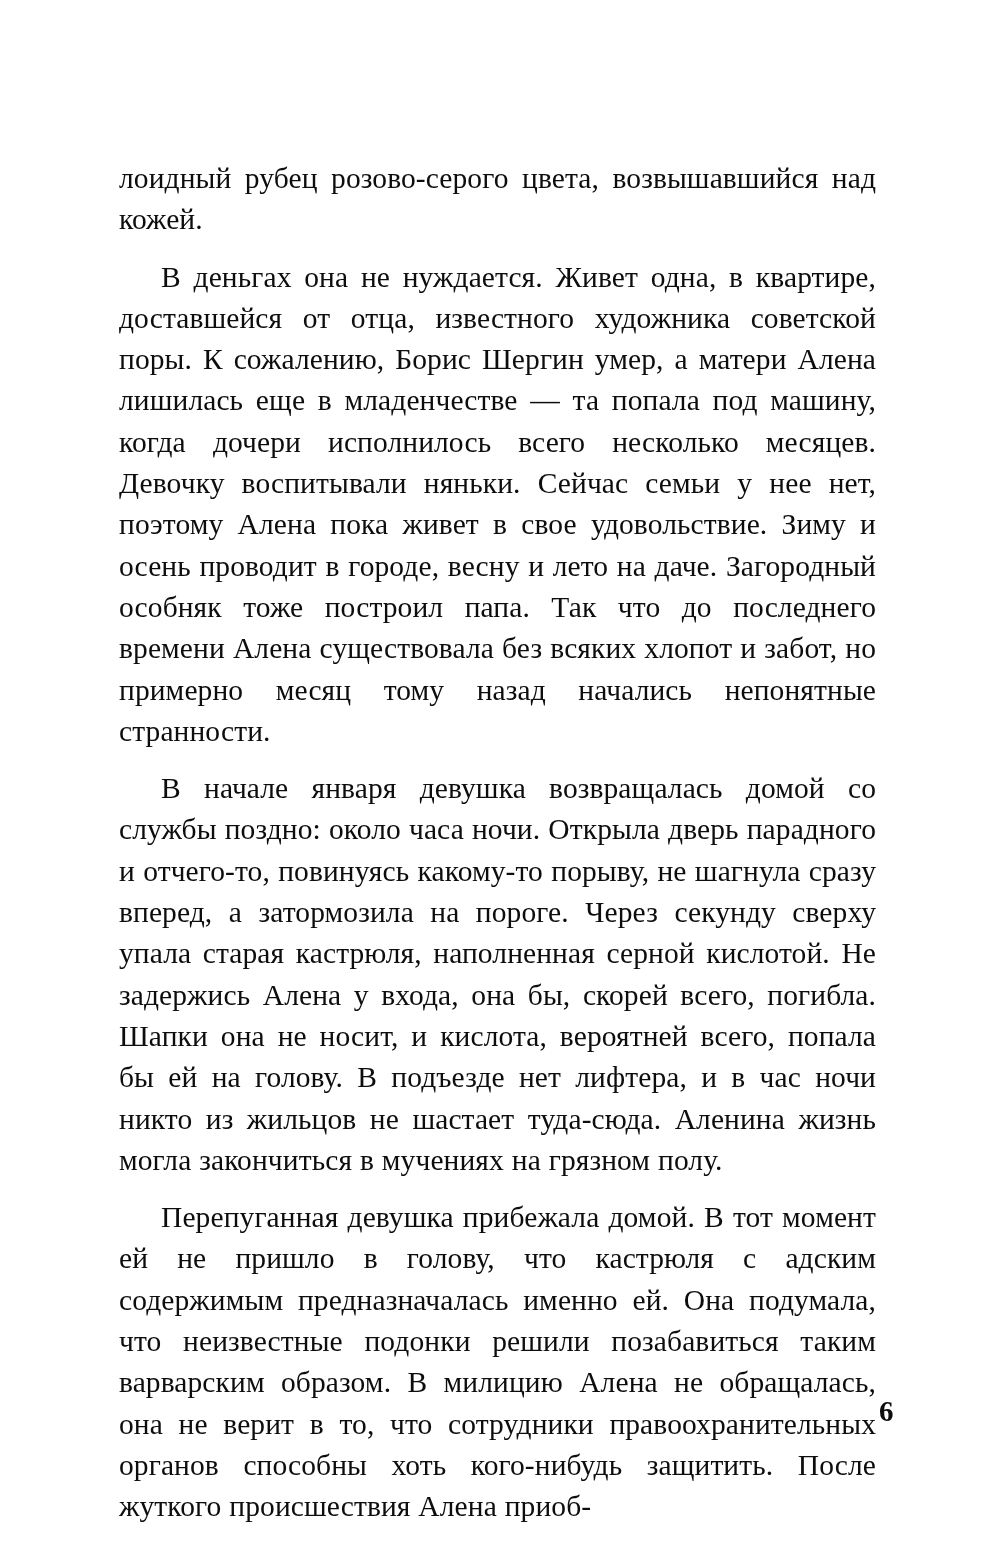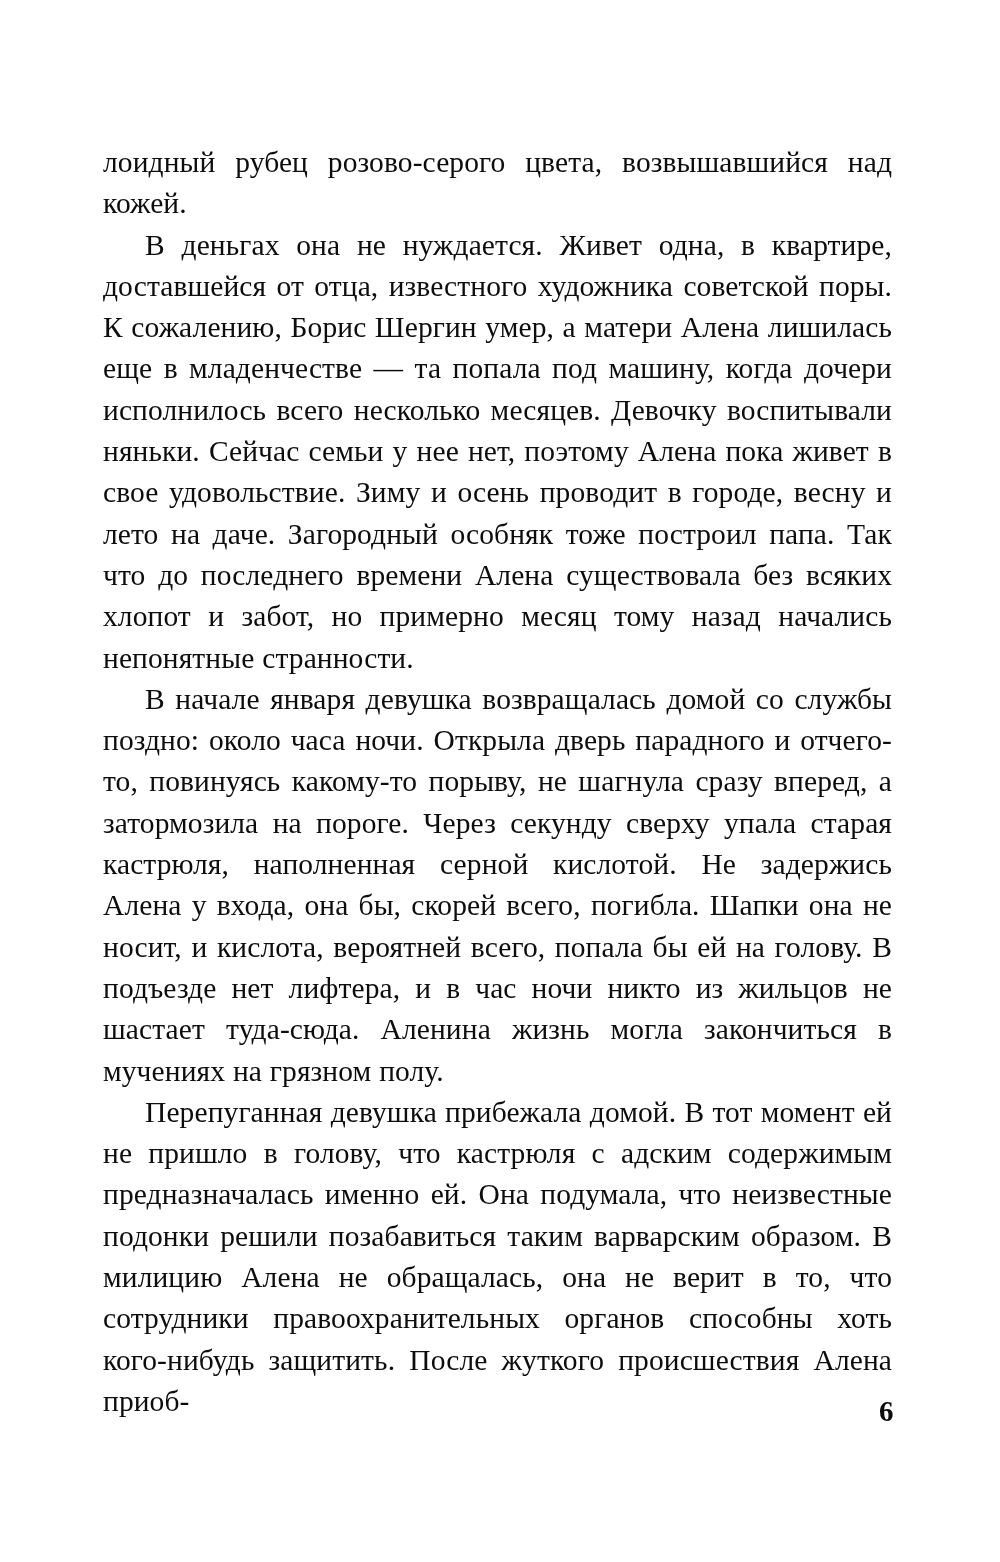--- a/index.html
+++ b/index.html
@@ -26,21 +26,21 @@
   }
   .text-block {
     font-size: 29.5px;
     line-height: 41.3px;
     text-align: justify;
     text-justify: inter-word;
     letter-spacing: 0.1px;
     word-spacing: 0.4px;
   }
   .para {
-    margin: 0;
+    margin: 16px;
     text-indent: 0;
   }
   .para.indent {
     text-indent: 42px;
   }
   .page-number {
     position: absolute;
     right: 106px;
     bottom: 134px;
     font-size: 29px;

